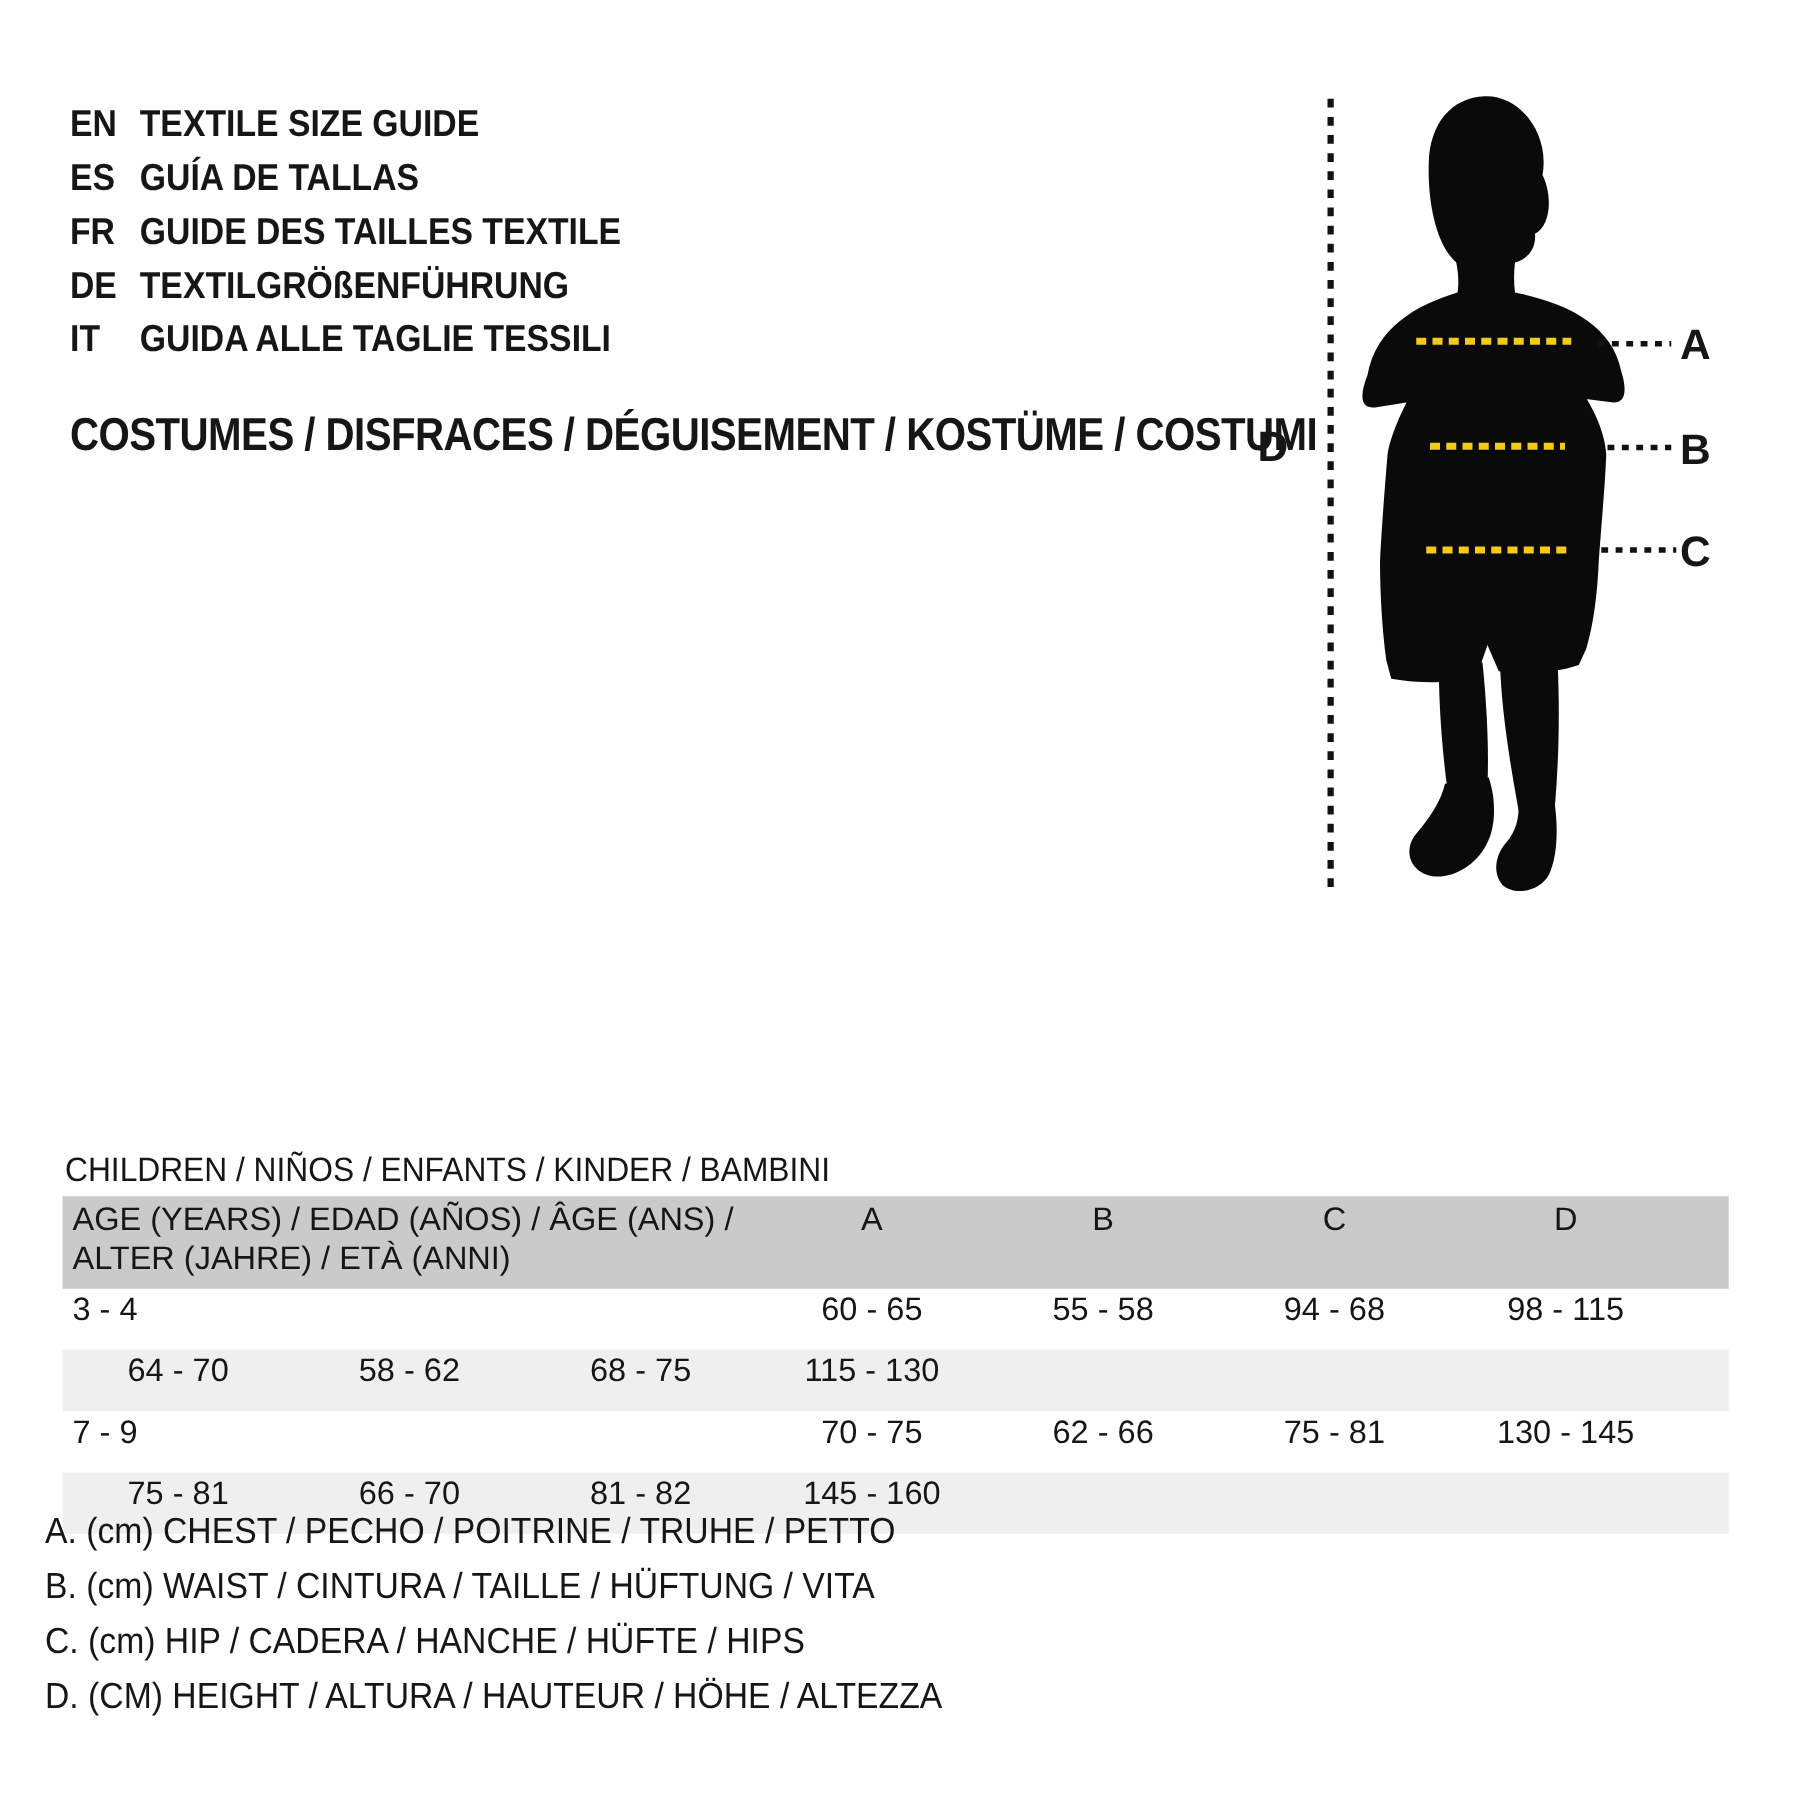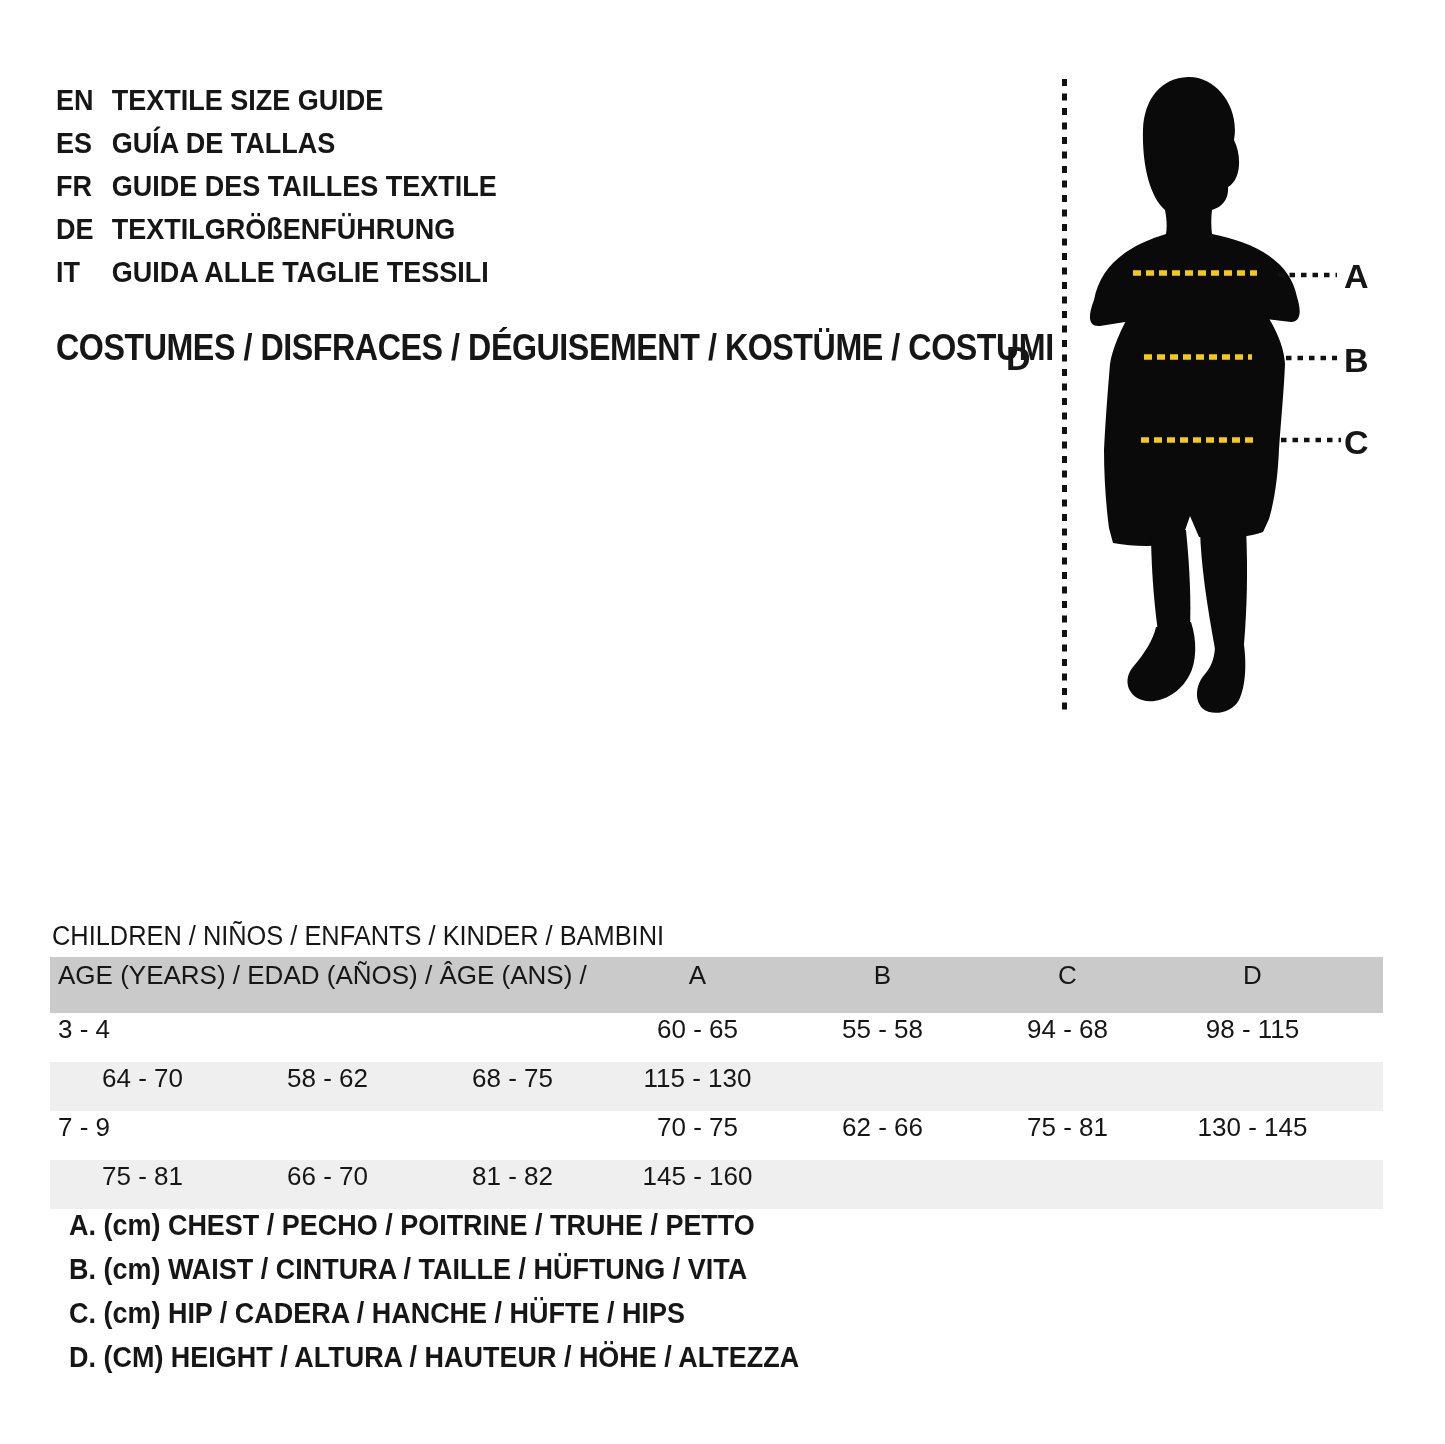--- a/index.html
+++ b/index.html
@@ -19,31 +19,31 @@
   
   .costumes-heading{left:56px;top:327px;font-size:37px;font-weight:700;letter-spacing:-0.5px;
             transform:scaleX(0.87);transform-origin:0 0;}
 
   
   .measure-label{font-size:34px;font-weight:700;width:44px;}
 
   
   .section-title{left:52px;top:921px;font-size:27px;transform:scaleX(0.94);transform-origin:0 0;}
   .size-table{left:50px;top:957px;width:1333px;font-size:26px;}
-  .t-header{display:flex;background:#cacaca;height:56px;}
+  .t-header{display:flex;background:#cacaca;height:74px;}
   .t-header .age-cell{line-height:31px;padding-top:3px;}
   .age-cell{flex:0 0 547px;padding-left:8px;}
   .num-cell{flex:0 0 185px;text-align:center;}
   .t-header .num-cell{line-height:31px;padding-top:3px;}
   .t-filler{flex:0 0 38px;}
   .t-row{display:flex;height:49px;line-height:33px;}
   .t-row:nth-child(even){background:#efefef;}
 
   
-  .legend-block{left:69px;top:1203px;font-weight:bold;}
+  .legend-block{left:36px;top:1203px;}
   .legend-line{height:44px;line-height:44px;font-size:29px;
             transform:scaleX(0.93);transform-origin:0 0;}
 </style>
 </head>
 <body>
 
 <div class="abs lang-block">
   <div class="lang-row nowrap">
     <span class="lang-code">EN</span>
     <span class="lang-label">TEXTILE SIZE GUIDE</span>
@@ -137,20 +137,21 @@
 <span class="abs measure-label" style="left:1344px;top:341px;">B</span>
 <span class="abs measure-label" style="left:1344px;top:423px;">C</span>
 <span class="abs measure-label" style="left:1006px;top:339px;">D</span>
 
 <div class="abs section-title nowrap">CHILDREN / NIÑOS / ENFANTS / KINDER / BAMBINI</div>
 
 <div class="abs size-table">
   <div class="t-header">
     <div class="age-cell">
       <div>AGE (YEARS) / EDAD (AÑOS) / ÂGE (ANS) /</div>
+      <div>ALTER (JAHRE) / ETÀ (ANNI)</div>
     </div>
     <div class="num-cell">A</div>
     <div class="num-cell">B</div>
     <div class="num-cell">C</div>
     <div class="num-cell">D</div>
     <div class="t-filler"></div>
   </div>
   <div class="t-body">
     <div class="t-row">
       <div class="age-cell">3 - 4</div>

